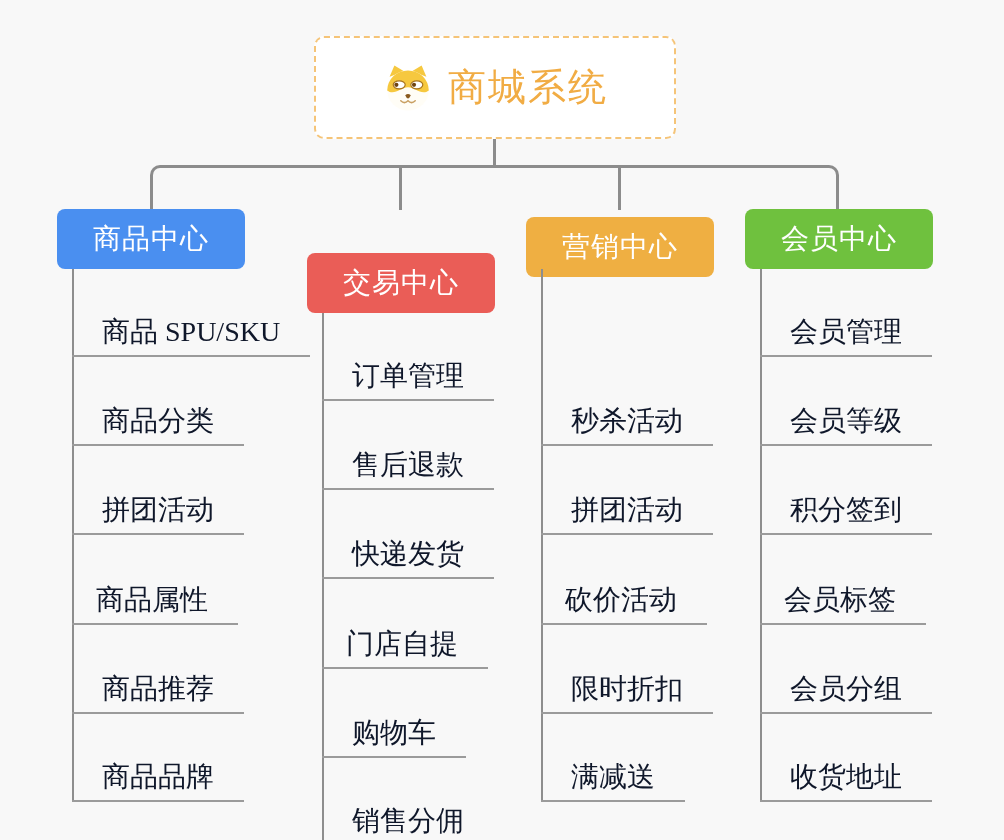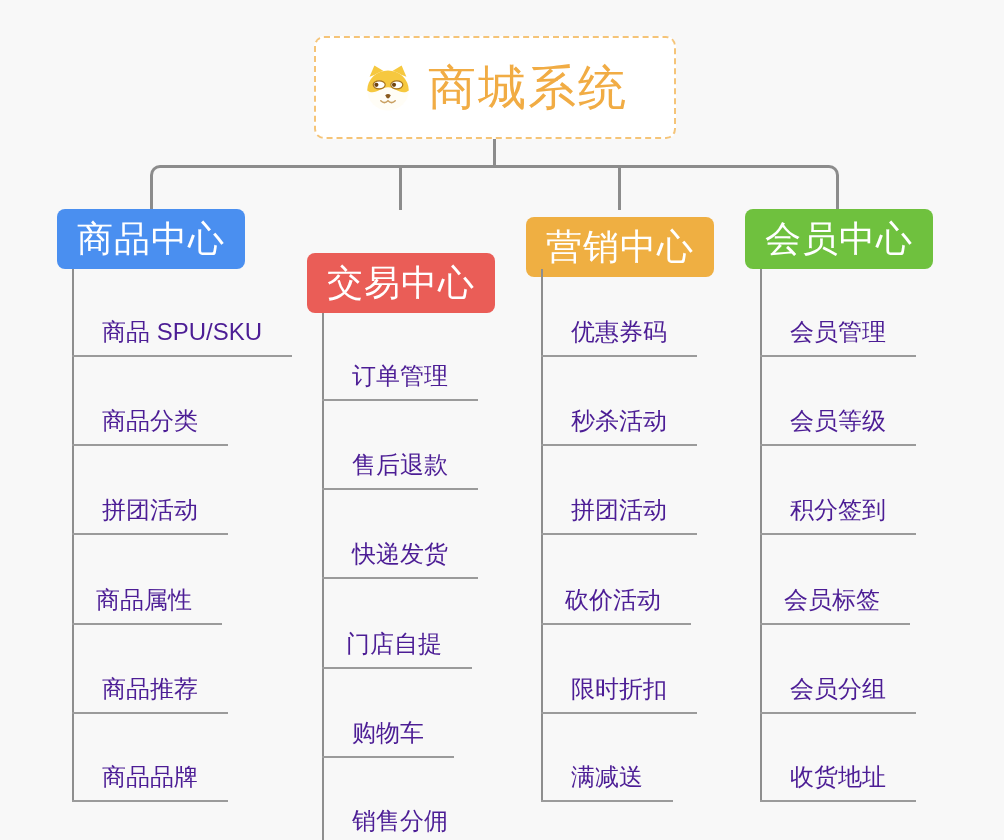--- a/index.html
+++ b/index.html
@@ -15,21 +15,21 @@
   .root-node {
     position: absolute; left: 314px; top: 36px;
     width: 362px; height: 103px;
     background: #FFFFFF;
     border: 2px dashed #F5C478;
     border-radius: 10px;
     display: flex; align-items: center; justify-content: center;
     gap: 14px;
   }
   .root-title {
-    font-size: 48px; font-weight: 500; color: #F1AC44;
+    font-size: 38px; font-weight: 500; color: #F1AC44;
     letter-spacing: 2px; white-space: nowrap;
   }
   .root-icon svg { display: block; }
   
   .root-stem {
     position: absolute; left: 493px; top: 139px;
     width: 3px; height: 29px; background: #8C8C8C;
   }
   .bus {
     position: absolute; left: 150px; top: 165px;
@@ -49,33 +49,33 @@
   .branch { position: absolute; top: 0; height: 840px; width: 250px; }
   .branch.b1 { left: 57px;  }
   .branch.b2 { left: 307px; margin-top: 44px; }
   .branch.b3 { left: 526px; }
   .branch.b4 { left: 745px; }
   .branch-header {
     position: absolute; left: 0; top: 209px;
     width: 188px; height: 60px;
     border-radius: 8px;
     display: flex; align-items: center; justify-content: center;
-    color: #FFFFFF; font-size: 36px; letter-spacing: 1px;
+    color: #FFFFFF; font-size: 28px; letter-spacing: 1px;
     white-space: nowrap; cursor: pointer;
   }
   .trunk {
     position: absolute; left: 15px; top: 269px;
     width: 2px; height: 533px; background: #8E8E8E;
   }
   .item {
     position: absolute; left: 15px;
     padding: 0 30px 8px 30px;
     border-bottom: 2px solid #9B9B9B;
-    font-size: 24px; line-height: 30px; color: #4c1d95;
-    white-space: nowrap; cursor: pointer;
+    font-size: 28px; line-height: 30px; color: #0f172a;
+    white-space: nowrap; cursor: pointer; font-family: Liberation Serif, serif;
   }
   .item.i0 { top: 317px; }
   .item.i1 { top: 406px; }
   .item.i2 { top: 495px; }
   .item.i3 { top: 585px; padding-left: 24px; }
   .item.i4 { top: 674px; }
   .item.i5 { top: 762px; }
 </style>
 </head>
 <body>
@@ -121,21 +121,20 @@
   <div class="item i1">售后退款</div>
   <div class="item i2">快递发货</div>
   <div class="item i3">门店自提</div>
   <div class="item i4">购物车</div>
   <div class="item i5">销售分佣</div>
 </div>
 
 <div class="branch b3">
   <div class="branch-header" style="background: rgb(239, 175, 66); margin-top: 8px;">营销中心</div>
   <div class="trunk"></div>
-  <div class="item i0">优惠券码</div>
   <div class="item i1">秒杀活动</div>
   <div class="item i2">拼团活动</div>
   <div class="item i3">砍价活动</div>
   <div class="item i4">限时折扣</div>
   <div class="item i5">满减送</div>
 </div>
 
 <div class="branch b4">
   <div class="branch-header" style="background: rgb(111, 193, 62);">会员中心</div>
   <div class="trunk"></div>

